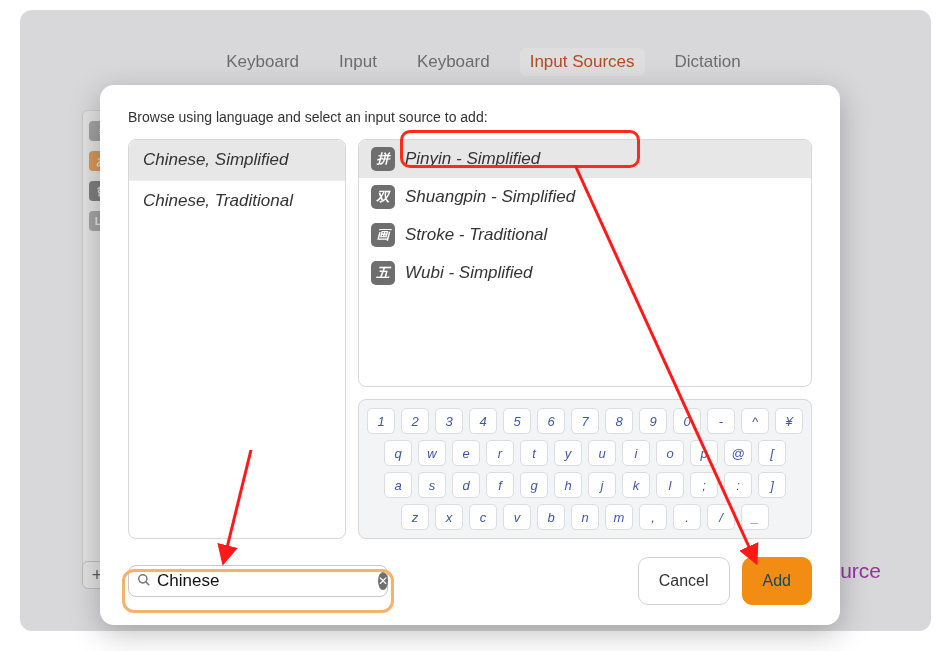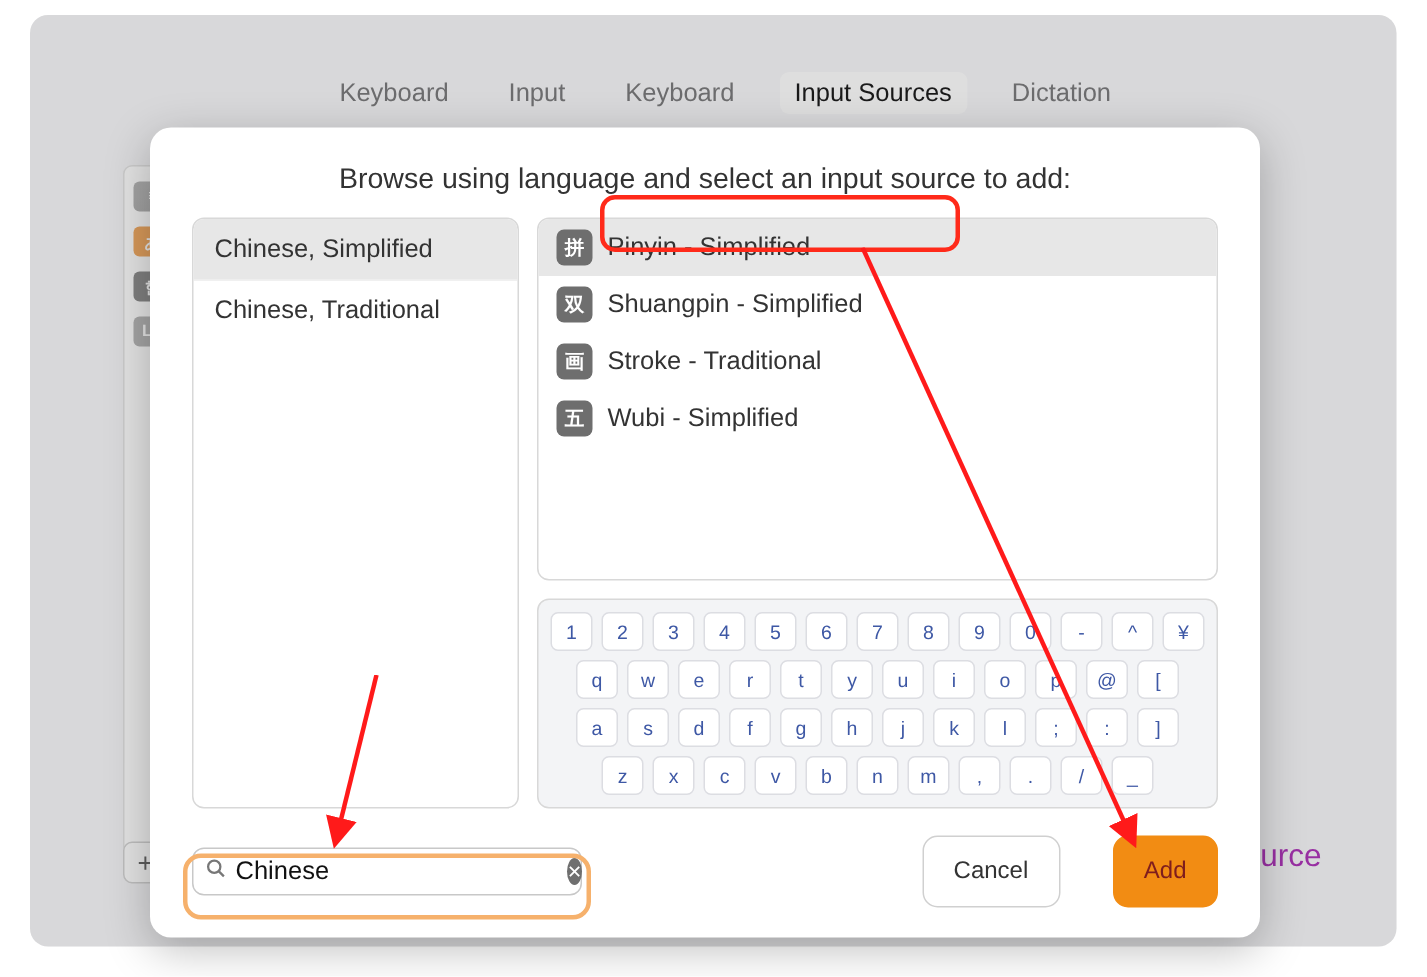--- a/index.html
+++ b/index.html
@@ -18,21 +18,21 @@
     background: rgba(120,120,120,0.22);
     border-radius:12px;
   }
   .tabs-row {
     position: absolute;
     top: 38px; left: 16px; right: 0;
     display: flex; justify-content: center; gap: 20px;
     font-size: 17px; color: #6a6a6c;
   }
   .tab { padding: 4px 10px; border-radius:6px; }
-  .tab.active { background: rgba(255,255,255,0.65); color: #000000; }
+  .tab.active { background: rgba(255,255,255,0.65); color: #c2410c; }
 
   .sidebar-bg {
     position:absolute;
     top: 100px; left: 62px;
     width: 40px; height: 460px;
     background:#fff; border:1px solid #e0e0e0; border-radius:6px;
     padding:10px 4px;
     display:flex; flex-direction:column; gap:10px; align-items:center;
   }
   .sidebar-bg .ico {
@@ -71,23 +71,23 @@
   .sheet {
     position:absolute;
     top:85px; left:100px;
     width: 740px; height: 540px;
     background:#fff;
     border-radius:14px;
     box-shadow: 0 8px 30px rgba(0,0,0,0.25);
     padding: 24px 28px 20px;
     display:flex; flex-direction:column;
   }
-  .sheet-title { font-size:19px; color:#333; margin-bottom:14px;text-align:center; }
-
-  .middle { flex:1; display:flex; gap:12px; }
+  .sheet-title { font-size:14px; color:#333; margin-bottom:14px; }
+
+  .middle { flex:1; display:flex; gap:12px;font-style:italic; }
 
   .lang-list {
     width: 260px;
     border:1px solid #d8d8d8;
     border-radius:8px;
     overflow:hidden;
     background:#fff;
   }
   .lang-list .row {
     padding:10px 14px; font-size:17px; color:#333;
@@ -172,23 +172,22 @@
   .spacer{flex:1;}
   .btn{
     height:48px; padding:0 20px;
     border-radius:10px; font-size:16px;
     border:1px solid #d0d0d0;
     background:#fff; color:#333;
     display:flex;align-items:center;justify-content:center;
     cursor:pointer;
   }
   .btn.primary{
-    background:#f28c13; color:#7f1d1d; border-color:#f28c13;
+    background:#f28c13; color:#0c4a6e; border-color:#f28c13;
     font-weight:500;
-    margin-left:23px;
   }
 
   
   svg.annot{position:absolute; pointer-events:none;}
 </style>
 </head>
 <body>
 
 <div class="backdrop">
   <div class="tabs-row">

